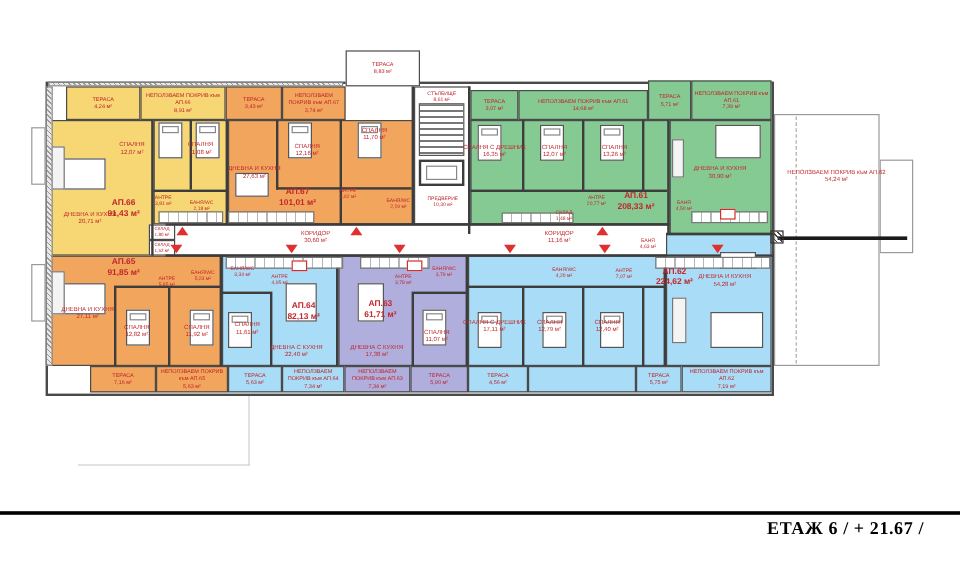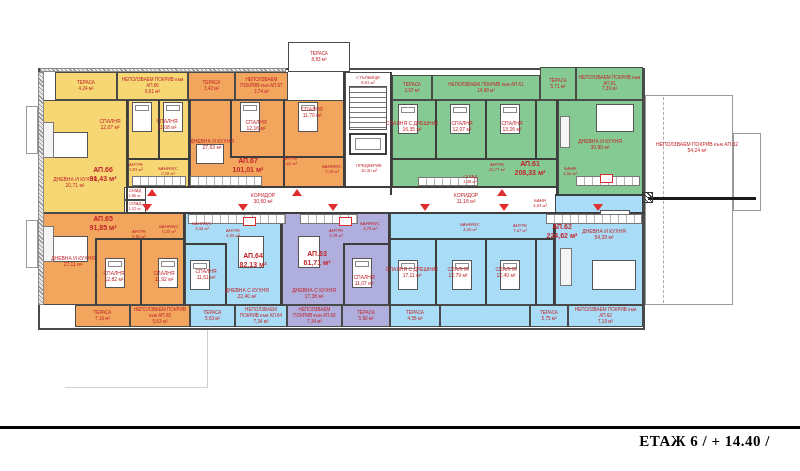--- a/index.html
+++ b/index.html
@@ -42,21 +42,21 @@
   .title-rule{position:absolute;left:0;top:426px;width:800px;height:3px;background:#000;}
   .floor-title{position:absolute;right:30px;top:433px;color:#000;font-weight:bold;font-size:15px;
         font-family:"Liberation Serif","DejaVu Serif",serif;letter-spacing:.5px;}
 </style>
 </head>
 <body>
 
 <div id="plan">
   <div class="base" style="left:38px;top:68px;width:607px;height:262px;"></div>
   <div class="title-rule"></div>
-  <div class="floor-title">ЕТАЖ 6 / + 14.40 /</div>
+  <div class="floor-title">ЕТАЖ 6 / + 21.67 /</div>
 <div class="zone" style="left: 55px; top: 72px; width: 62px; height: 28px; background: rgb(246, 215, 116);">
       <div class="zlabel">
         <div>ТЕРАСА</div>
         <div>4,24 м²</div>
       </div>
     </div>
     <div class="zone" style="left: 117px; top: 72px; width: 71px; height: 28px; background: rgb(246, 215, 116);">
       <div class="zlabel">
         <div>НЕПОЛЗВАЕМ ПОКРИВ към АП.66</div>
         <div>8,91 м²</div>

